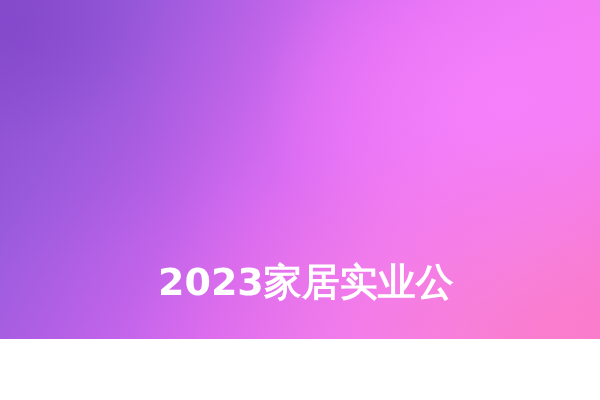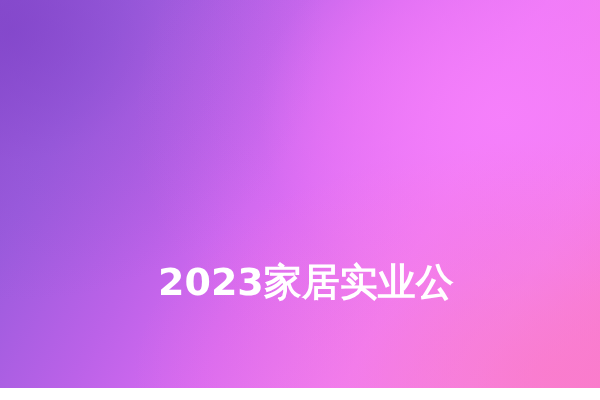--- a/index.html
+++ b/index.html
@@ -5,21 +5,21 @@
 <style>
   html, body {
     margin: 0;
     padding: 0;
     background: #ffffff;
   }
 
   #canvas {
     position: relative;
     width: 600px;
-    height: 388px;
+    height: 339px;
     overflow: hidden;
     font-family: "DejaVu Sans", "Liberation Sans", sans-serif;
   }
 
   
   .bg-base {
     position: absolute;
     inset: 0;
     background: linear-gradient(118deg,
         #8B4FD0 0%,

